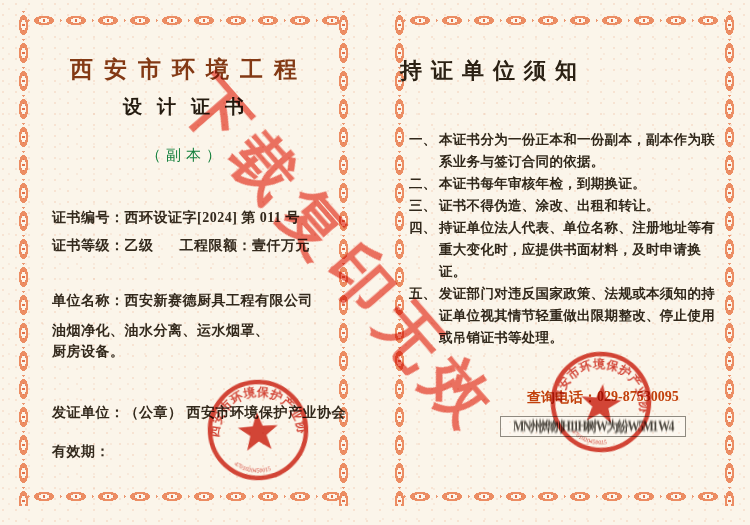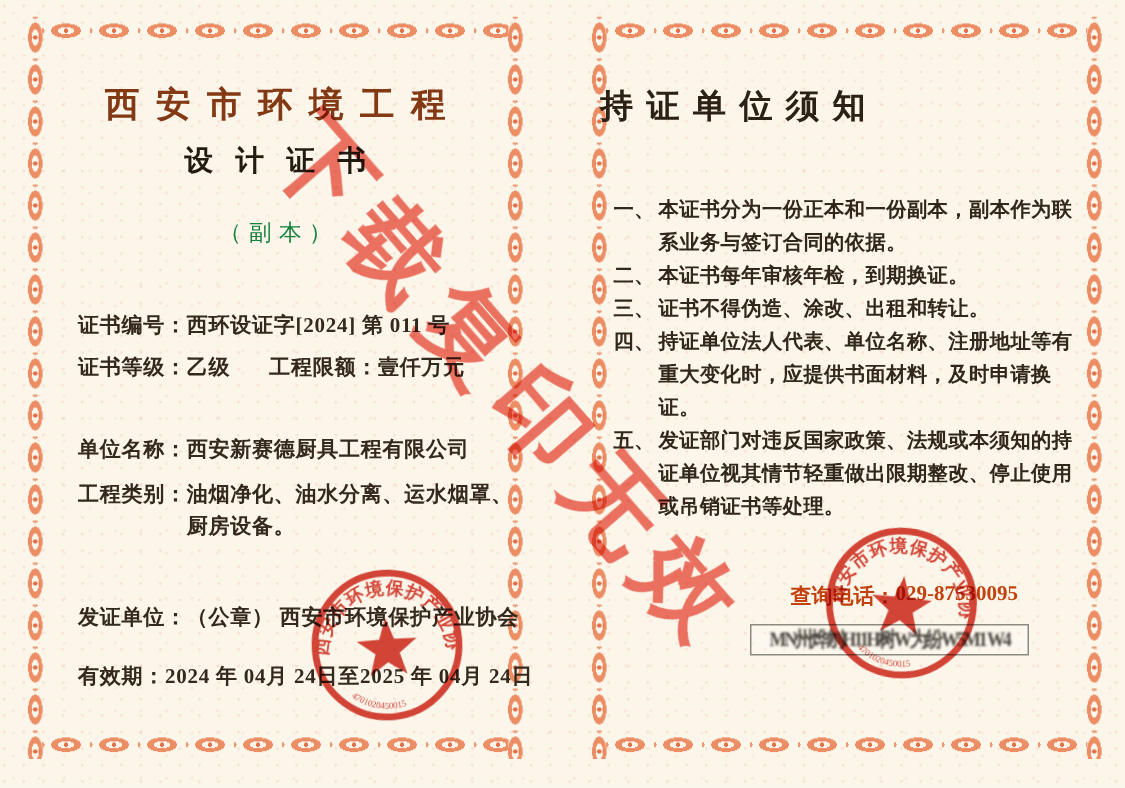--- a/index.html
+++ b/index.html
@@ -154,32 +154,30 @@
   <span class="lbl">工程限额：</span>
   <span class="val">壹仟万元</span>
 </div>
 
 <div class="fld fld-company">
   <span class="lbl">单位名称：</span>
   <span class="val">西安新赛德厨具工程有限公司</span>
 </div>
 
 <div class="fld fld-category">
-  <span class="lbl">工程类别：</span>
   <span class="val wrap">油烟净化、油水分离、运水烟罩、厨房设备。</span>
 </div>
 
 <div class="fld fld-issuer">
   <span class="lbl">发证单位：</span>
   <span class="val">（公章） 西安市环境保护产业协会</span>
 </div>
 
 <div class="fld fld-validity">
   <span class="lbl">有效期：</span>
-  <span class="val">2024 年 04月 24日至2025 年 04月 24日</span>
 </div>
 
 <div class="r-title">持证单位须知</div>
 
 <ul class="notices">
   <li class="notice">
     <span class="num">一、</span>
     <span class="txt">本证书分为一份正本和一份副本，副本作为联系业务与签订合同的依据。</span>
   </li>
   <li class="notice">

